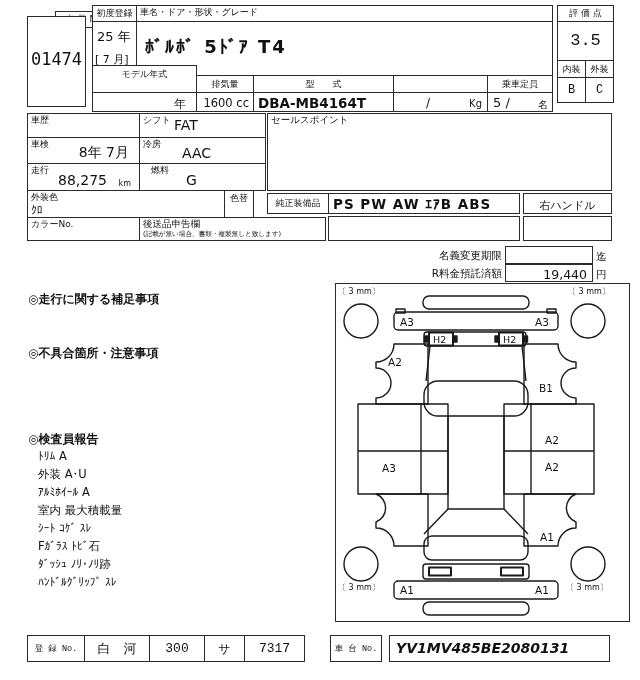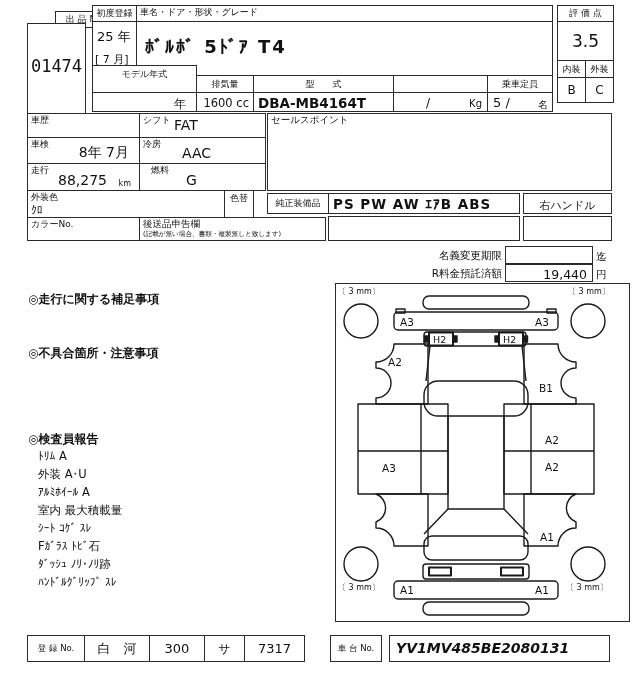--- a/index.html
+++ b/index.html
@@ -5,35 +5,35 @@
   html,body{margin:0;padding:0;background:#fff;}
   body{font-family:"DejaVu Sans","Liberation Sans",sans-serif;color:#111;}
   .sheet{position:relative;width:640px;height:680px;background:#fff;overflow:hidden;}
   .cell{position:absolute;border:1px solid #2b2b2b;box-sizing:border-box;background:#fff;}
   .abs{position:absolute;box-sizing:border-box;}
   .lbl{font-size:9px;line-height:1.15;padding:1px 3px;white-space:nowrap;}
   .lbl-c{font-size:9px;line-height:1.15;text-align:center;white-space:nowrap;}
   .big{font-size:14px;white-space:nowrap;}
   .mono{font-family:"DejaVu Sans Mono","Liberation Mono",monospace;}
   .tr{text-align:right;}
-  .tc{text-align:center;}
+  .tc{text-align:center;font-family:Liberation Mono, monospace;}
   .nw{white-space:nowrap;}
   .note-h{font-size:12px;font-weight:600;white-space:nowrap;}
   .rep-item{font-size:11.5px;height:18px;white-space:nowrap;}
   svg text{font-family:"DejaVu Sans","Liberation Sans",sans-serif;}
 </style>
 </head>
 <body>
 
 <div class="sheet">
 
   <div class="cell" style="left:27px;top:11px;width:60px;height:17px;margin-left:28px;">
     <div class="lbl-c" style="margin-top:2px;">出 品 No.</div>
   </div>
-  <div class="cell" style="left:27px;top:23px;width:59px;height:91px;">
+  <div class="cell" style="left:27px;top:16px;width:59px;height:91px;">
     <div class="abs mono nw" style="left:0;right:0;top:32px;text-align:center;font-size:17px;">01474</div>
   </div>
 
   <div class="cell" style="left:92px;top:5px;width:45px;height:17px;">
     <div class="lbl-c" style="margin-top:2px;">初度登録</div>
   </div>
   <div class="cell" style="left:136px;top:5px;width:417px;height:17px;">
     <div class="lbl">車名・ドア・形状・グレード</div>
   </div>
   <div class="cell" style="left:92px;top:21px;width:45px;height:55px;">

